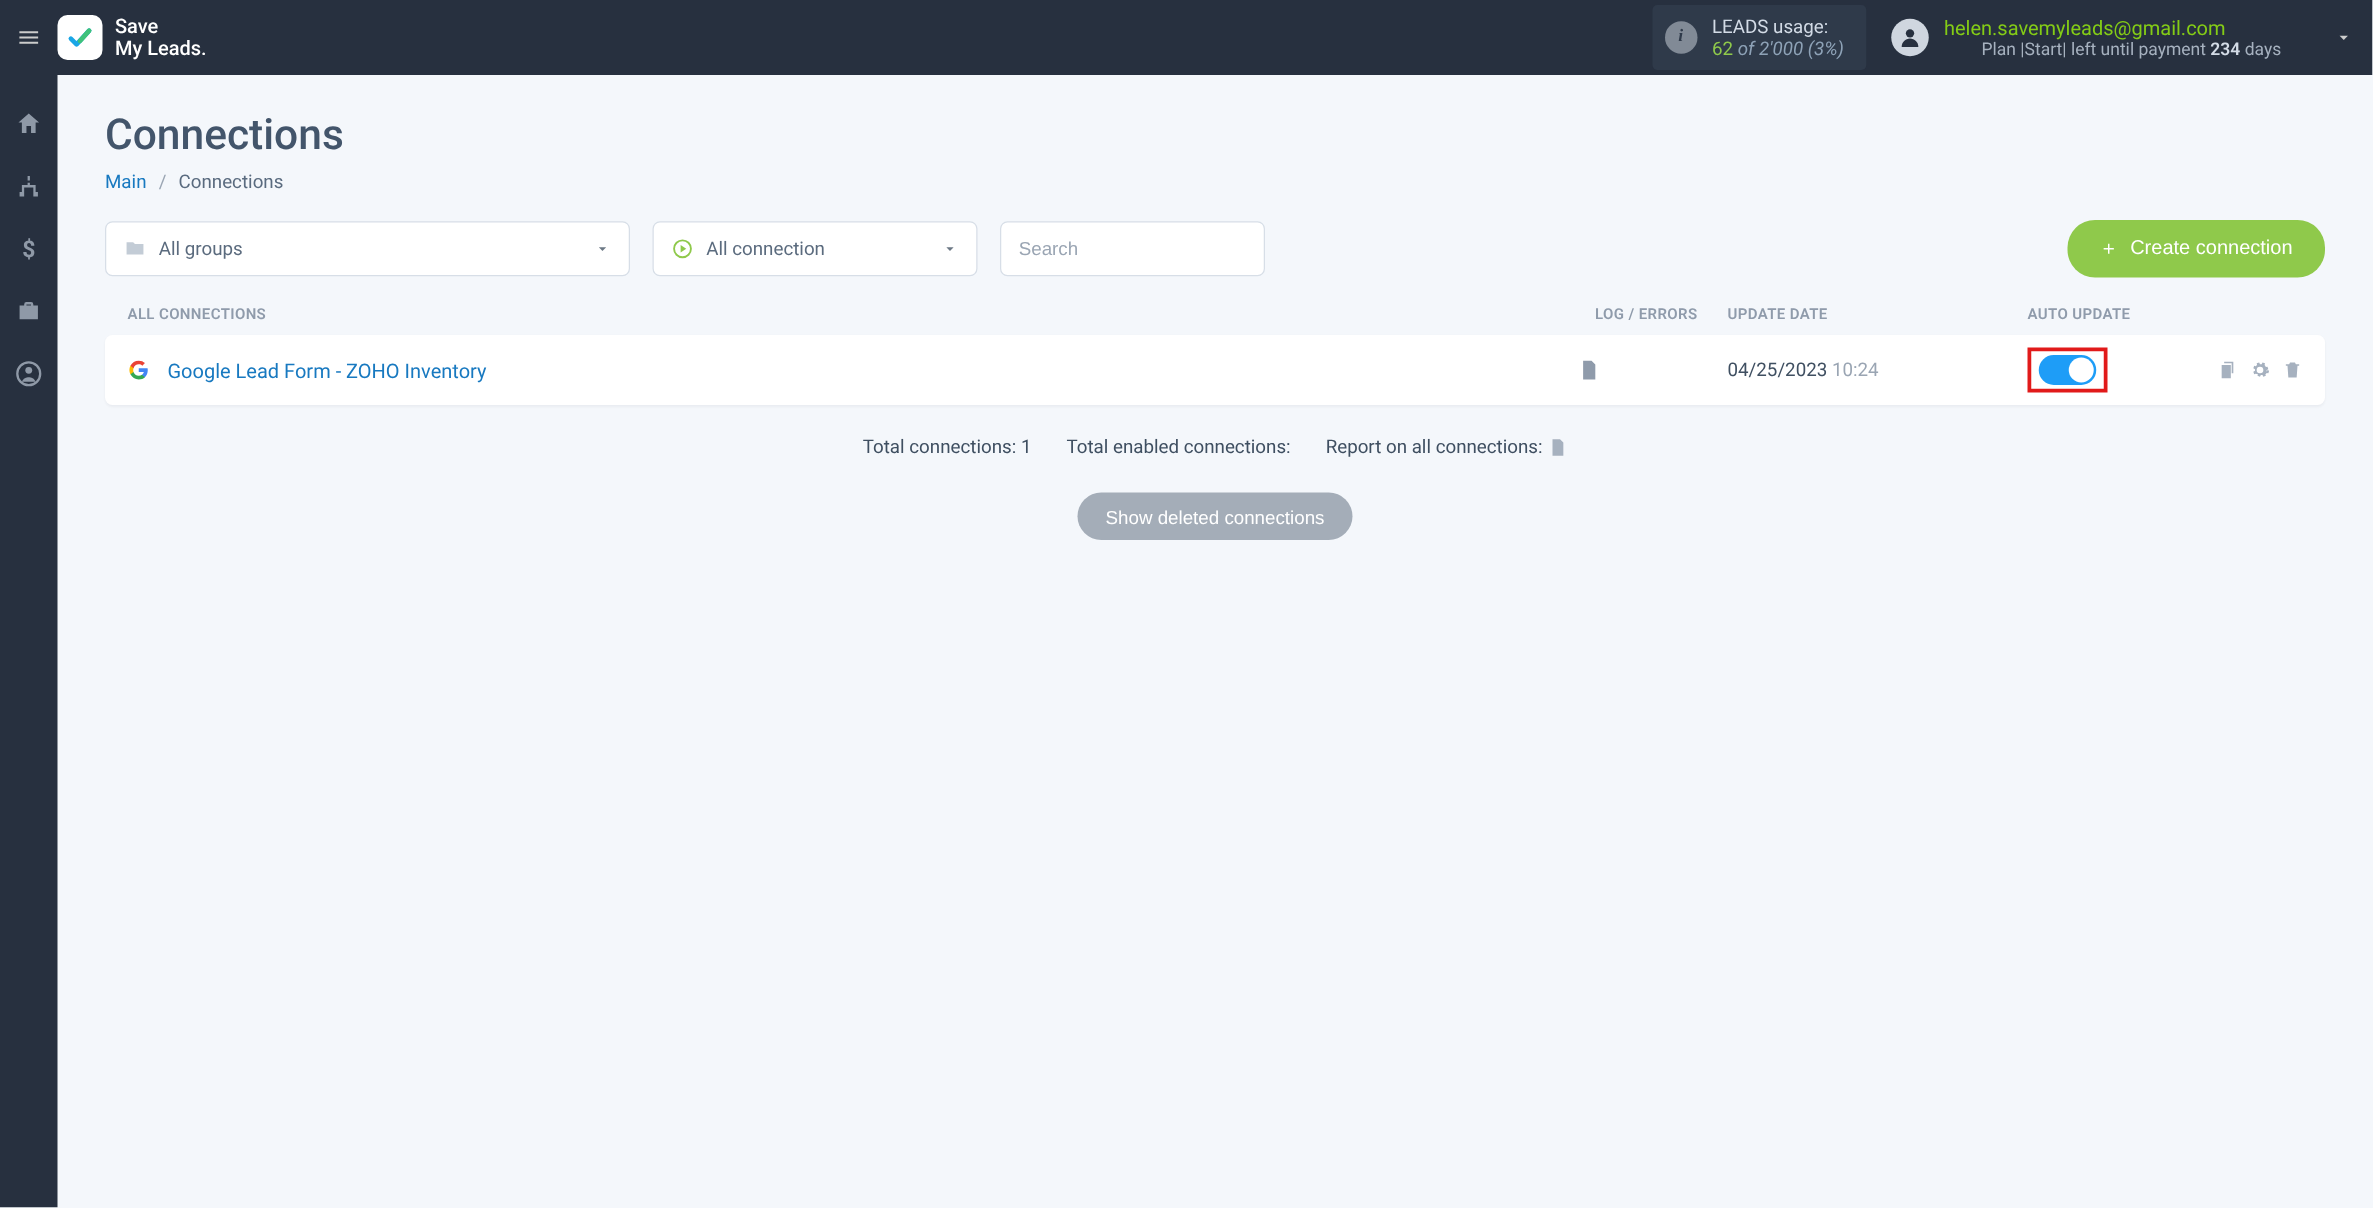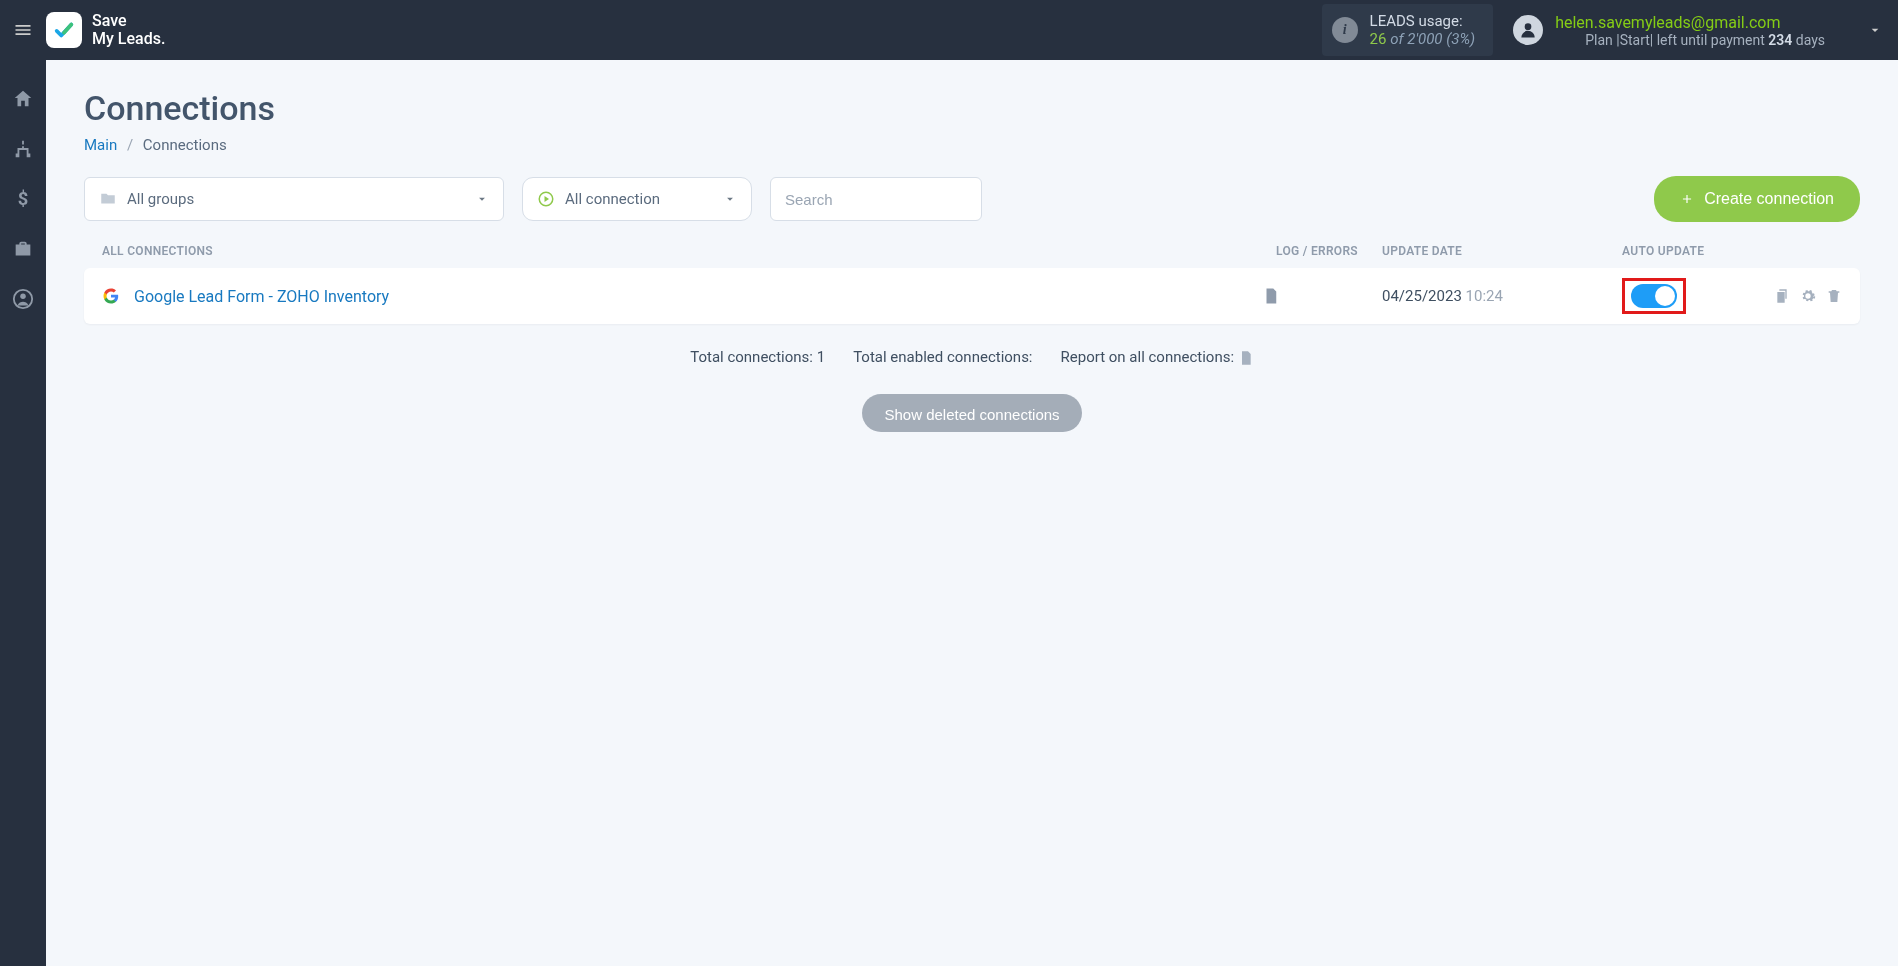--- a/index.html
+++ b/index.html
@@ -152,21 +152,21 @@
   border-radius: 6px;
   height: 44px;
   display: flex;
   align-items: center;
   padding: 0 14px;
   gap: 10px;
   cursor: pointer;
   position: relative;
 }
 .select-box.groups { width: 420px; }
-.select-box.status { width: 230px; border-radius: 11px; }
+.select-box.status { width: 260px; }
 .select-box .label { color: #5b6b7e; font-size: 15px; flex: 1; }
 .select-box .folder-icon { color: #c3ccd6; }
 .select-box .play-icon { color: #8fc94b; }
 .select-box .chevron { color: #6c7885; }
 .search-box {
   background: #fff;
   border: 1px solid #d7dee7;
   border-radius: 6px;
   height: 44px;
   width: 212px;
@@ -309,21 +309,21 @@
       <div>Save</div>
       <div>My Leads.</div>
     </div>
   </div>
   <div class="topbar-spacer"></div>
   <div class="leads-usage">
     <div class="info-icon">i</div>
     <div class="leads-text">
       <div class="label">LEADS usage:</div>
       <div class="nums">
-        <span class="used">26</span>
+        <span class="used">62</span>
         <span class="of">of</span>
         <span class="total">2'000</span>
         <span class="pct">(3%)</span>
       </div>
     </div>
   </div>
   <div class="account">
     <div class="avatar-icon">
       <svg width="20" height="20" viewBox="0 0 24 24">
           <circle cx="12" cy="8" r="4" fill="#27303f"></circle>

